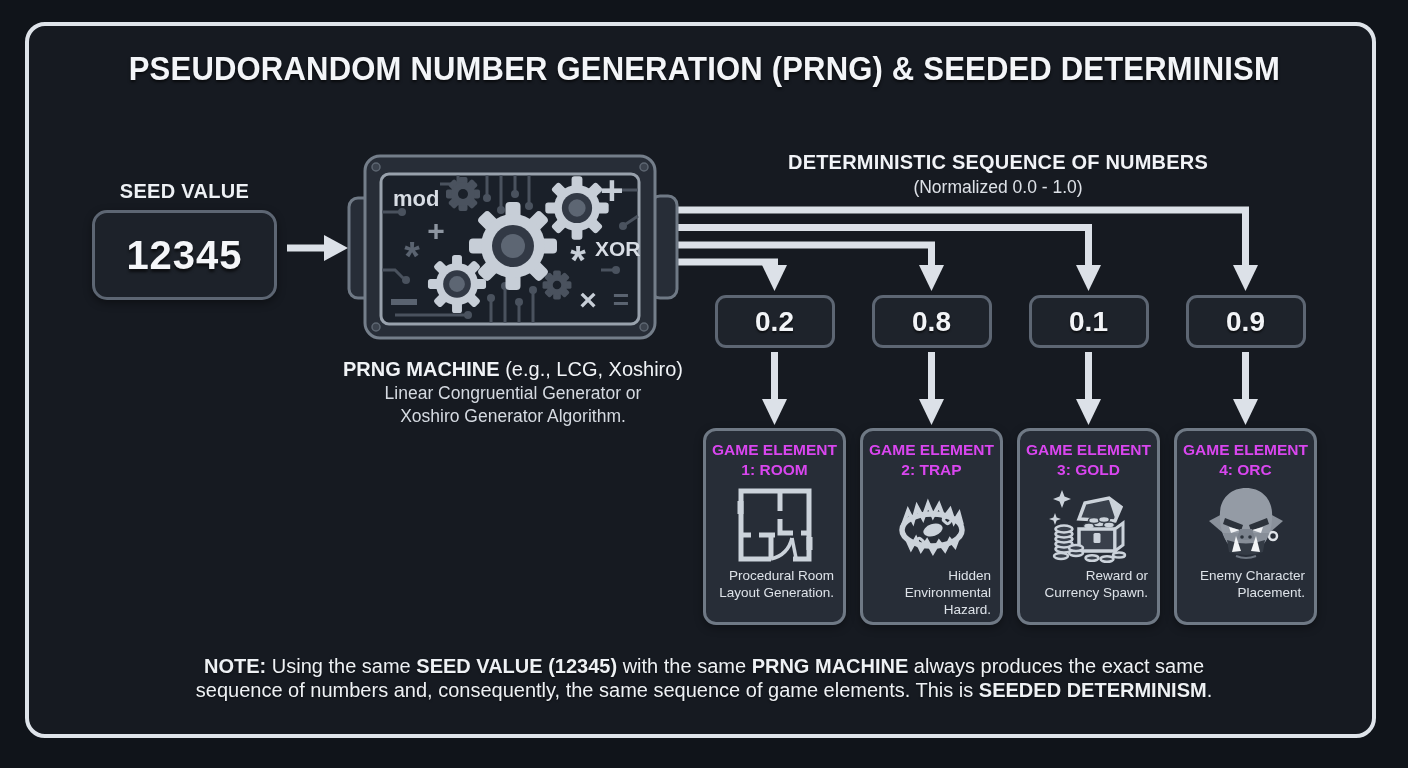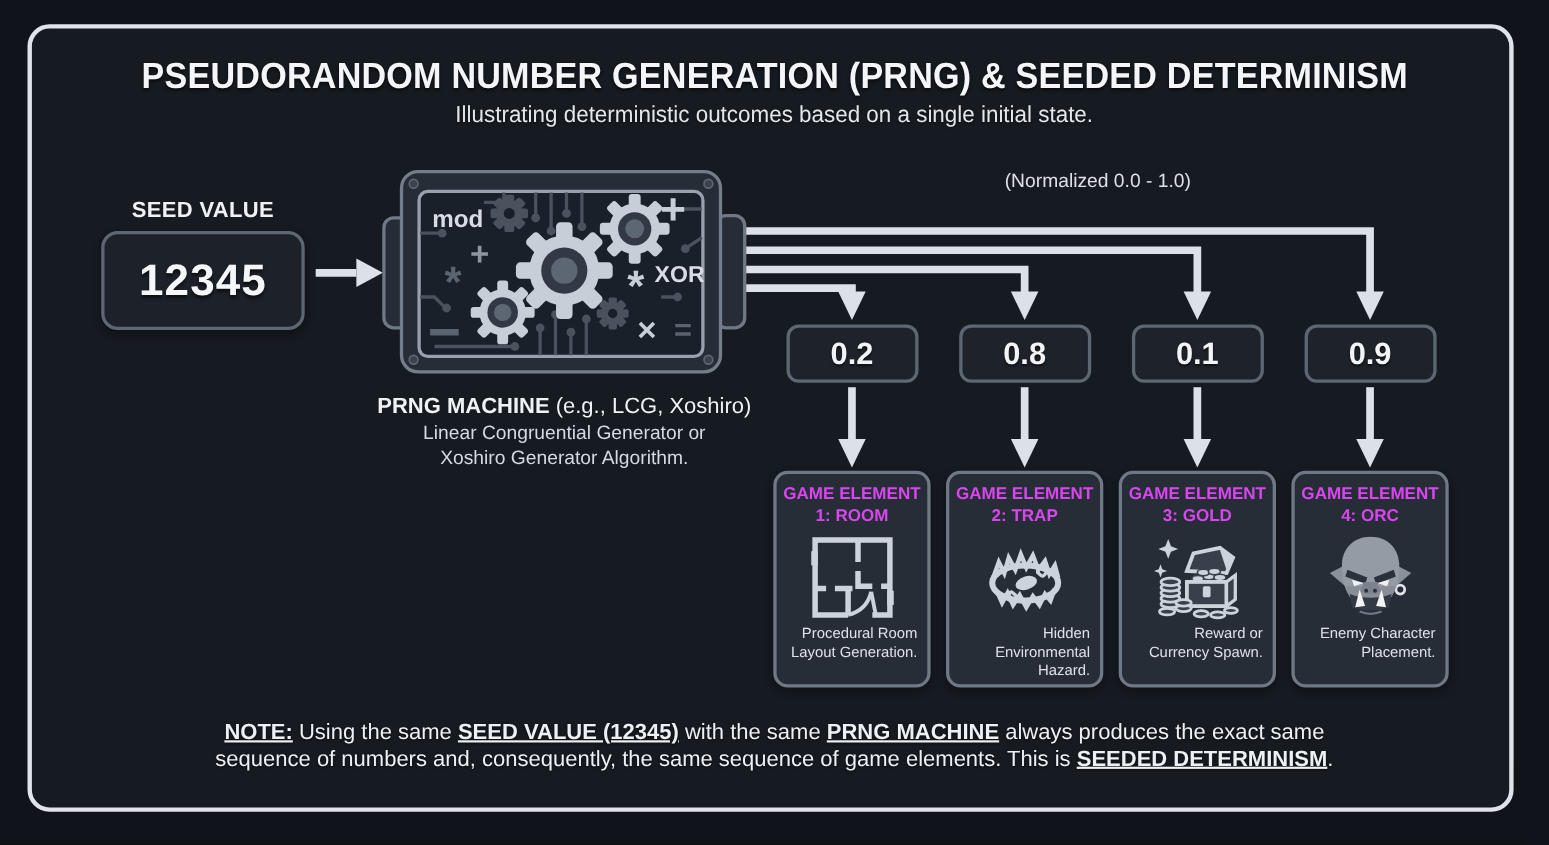--- a/index.html
+++ b/index.html
@@ -32,30 +32,29 @@
           border-radius:11px;box-sizing:border-box;display:flex;align-items:center;justify-content:center;
           font-size:28px;font-weight:bold;color:#f2f4f7;text-shadow:0 2px 2px rgba(0,0,0,.6);}
   .card{position:absolute;top:428px;width:143px;height:197px;background:#272d37;border:3px solid #6f7985;
         border-radius:13px;box-sizing:border-box;text-align:center;box-shadow:0 3px 8px rgba(0,0,0,.35);}
   .card-title{margin-top:9px;font-size:15.5px;font-weight:bold;line-height:1.3;color:#d946ef;}
   .card-icon{height:86px;display:flex;align-items:center;justify-content:center;margin-top:2px;}
   .card-desc{font-size:13.5px;line-height:1.25;color:#dde2e8;padding:0 9px;text-align:right;}
   .note{position:absolute;left:0;right:0;top:654px;text-align:center;}
   .note-inner{display:inline-block;max-width:1065px;font-size:20px;line-height:1.22;color:#eef1f4;
               text-shadow:0 1px 2px rgba(0,0,0,.5);}
-  .note-inner .b{font-weight:bold;text-decoration:underline;}
+  .note-inner .b{font-weight:bold;}
 </style>
 </head>
 <body>
 
 <div class="canvas">
   <div class="frame"></div>
 
   <div class="title"><span>PSEUDORANDOM NUMBER GENERATION (PRNG) &amp; SEEDED DETERMINISM</span></div>
-  <div class="subtitle"><span>Illustrating deterministic outcomes based on a single initial state.</span></div>
 
   <svg class="arrow-layer" width="1408" height="768" viewBox="0 0 1408 768">
     <g stroke="#dce1e8" stroke-width="7" fill="none">
 
       <path d="M287,248 H324"></path>
 
       <path d="M660,210 H1245.5 V266"></path>
       <path d="M660,227.5 H1088.5 V266"></path>
       <path d="M660,245 H931.5 V266"></path>
       <path d="M660,262 H774.5 V266"></path>
@@ -196,20 +195,21 @@
   </svg>
 
   <div class="machine-label">
     <div class="machine-name"><b>PRNG MACHINE</b><span> (e.g., LCG, Xoshiro)</span></div>
     <div class="machine-desc">
       <span>Linear Congruential Generator or</span><br><span>Xoshiro Generator Algorithm.</span>
     </div>
   </div>
 
   <div class="seq-head">
+    <div class="seq-title">DETERMINISTIC SEQUENCE OF NUMBERS</div>
     <div class="seq-sub">(Normalized 0.0 - 1.0)</div>
   </div>
 
   <div class="numbox" style="left:714.5px">0.2</div>
   <div class="numbox" style="left:871.5px">0.8</div>
   <div class="numbox" style="left:1028.5px">0.1</div>
   <div class="numbox" style="left:1185.5px">0.9</div>
 
   <div class="card" style="left:703px">
     <div class="card-title">

